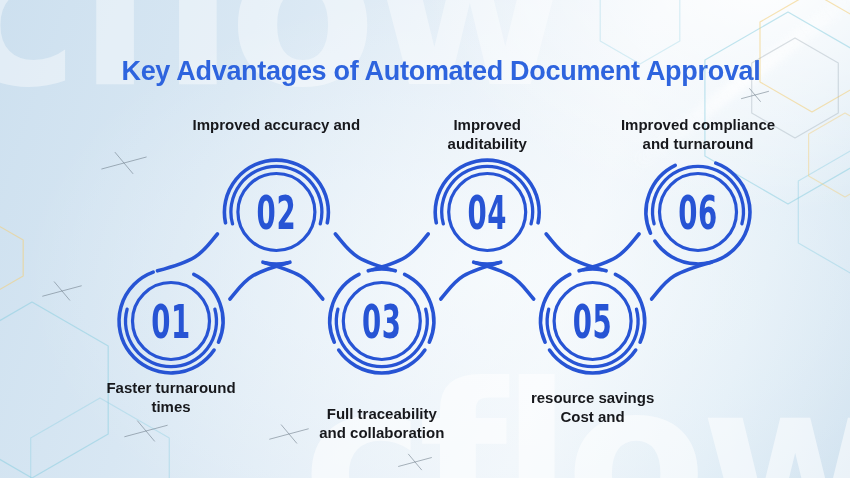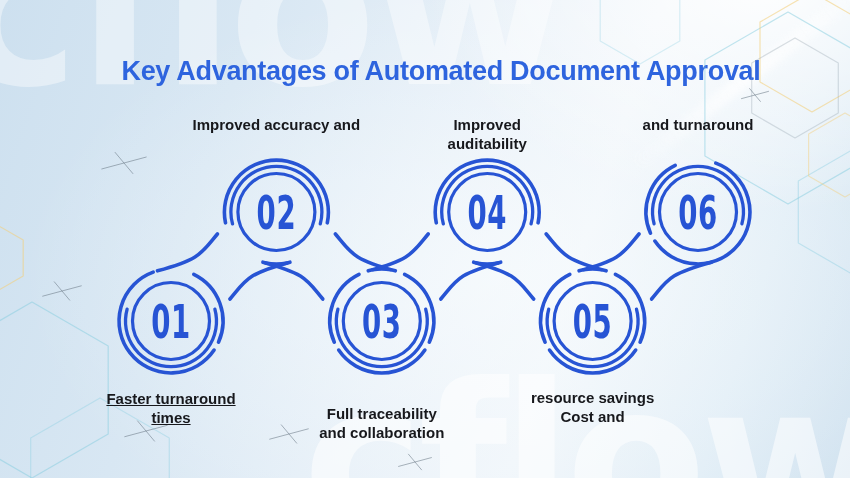--- a/index.html
+++ b/index.html
@@ -114,36 +114,37 @@
       <path d="M 711.5 262.2 C 668.0 274.0 667.6 280.0 651.6 299.0" fill="none" stroke="#2754d4" stroke-width="3.6" stroke-linecap="round"></path>
       <g>
         <path d="M 654.1 223.8 A 45.5 45.5 0 1 1 741.9 223.8" fill="none" stroke="#2754d4" stroke-width="3.3" stroke-linecap="round"></path>
         <path d="M 715.8 163.1 A 52 52 0 1 1 654.9 241.1" fill="none" stroke="#2754d4" stroke-width="3.6" stroke-linecap="round"></path>
         <path d="M 650.5 233.2 A 52 52 0 0 1 675.2 165.3" fill="none" stroke="#2754d4" stroke-width="3.6" stroke-linecap="round"></path>
         <circle cx="698" cy="212" r="38.5" fill="none" stroke="#2754d4" stroke-width="3.2"></circle>
         <text transform="translate(698 228.5) scale(0.6 1)" text-anchor="middle" fill="#2754d4" font-size="46" font-weight="bold" letter-spacing="1" font-family="&quot;DejaVu Sans&quot;,sans-serif">06</text>
       </g>
     </svg>
   <div id="labels">
-      <div class="step-label" style="left: 51px; top: 389px; text-decoration: underline;">
+      <div class="step-label" style="left: 51px; top: 378px;">
         <span>Faster turnaround</span>
         <span>times</span>
       </div>
       <div class="step-label" style="left: 156.4px; top: 115px;">
         <span>Improved accuracy and</span>
       </div>
       <div class="step-label" style="left: 261.8px; top: 404px;">
         <span>Full traceability</span>
         <span>and collaboration</span>
       </div>
       <div class="step-label" style="left: 367.2px; top: 115px;">
         <span>Improved</span>
         <span>auditability</span>
       </div>
       <div class="step-label" style="left: 472.6px; top: 388px;">
         <span>resource savings</span>
         <span>Cost and</span>
       </div>
       <div class="step-label" style="left: 578px; top: 115px;">
+        <span>Improved compliance</span>
         <span>and turnaround</span>
       </div>
     </div>
 </div>
 
 </body></html>

